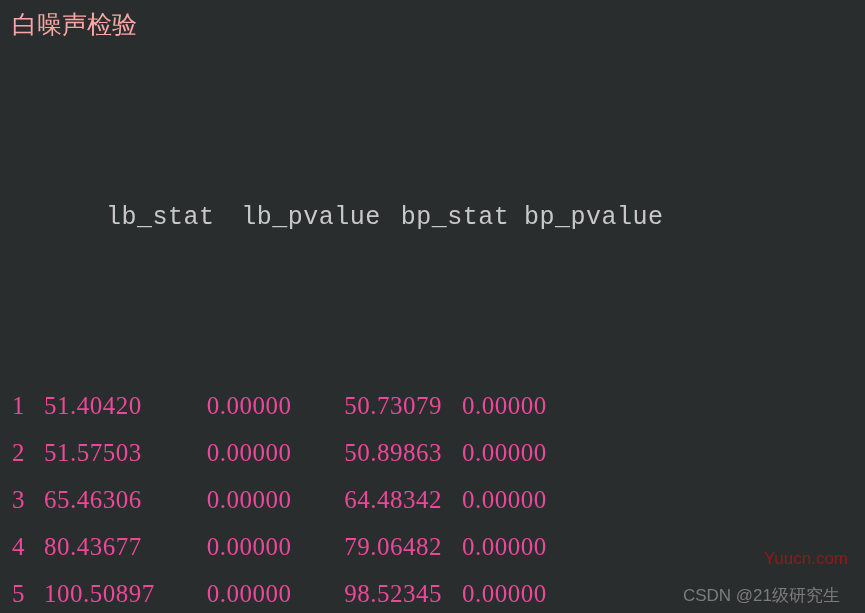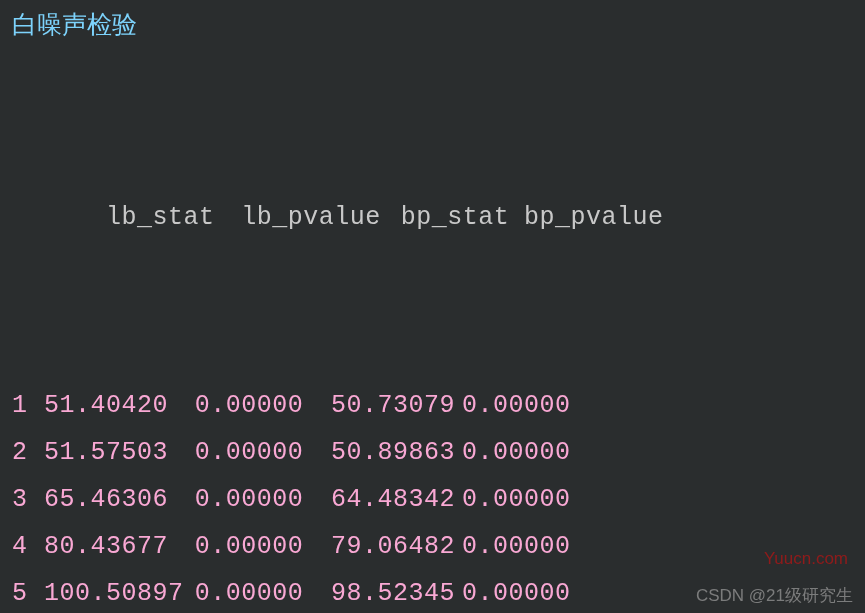--- a/index.html
+++ b/index.html
@@ -12,56 +12,57 @@
       color: #c8c8c8;
       font-family: "Consolas", "Monaco", "Courier New", monospace;
       font-size: 25px;
       width: 865px;
       height: 613px;
       overflow: hidden;
       position: relative;
       padding: 8px 12px;
     }
     .title {
-      color: #7dd3fc;
+      color: #fca5a5;
       font-size: 25px;
       margin-bottom: 12px;
       font-family: "SimSun", "Microsoft YaHei", sans-serif;
     }
     .table-wrapper {
       font-family: "Consolas", "Monaco", "Courier New", monospace;
       white-space: pre;
       line-height: 1.88;
       letter-spacing: 0.5px;
     }
     .header-row {
       color: #c8c8c8;
     }
     .data-row {
-      color: #f9a8d4;
+      color: #ec4899;
+      font-family: Liberation Serif, serif;
     }
     .idx-col { display: inline-block; width: 32px; text-align: left; }
     .stat-col { display: inline-block; width: 130px; }
     .pval-col { display: inline-block; width: 150px; text-align: center; }
     .stat2-col { display: inline-block; width: 138px; text-align: center; }
     .pval2-col { display: inline-block; width: 150px; text-align: left; }
     .header .idx-col { width: 32px; }
     .watermark-link {
       position: absolute;
       bottom: 44px;
       right: 17px;
       color: #a01818;
       font-size: 17px;
       font-family: Arial, sans-serif;
       opacity: 0.85;
     }
     .watermark-credit {
       position: absolute;
       bottom: 6px;
-      right: 12px;
+      right: 25px;
       color: #8a8a8a;
       font-size: 17px;
       font-family: "Microsoft YaHei", Arial, sans-serif;
       opacity: 0.85;
     }
   </style>
 </head>
 <body>
 
 <div class="title">白噪声检验</div>

